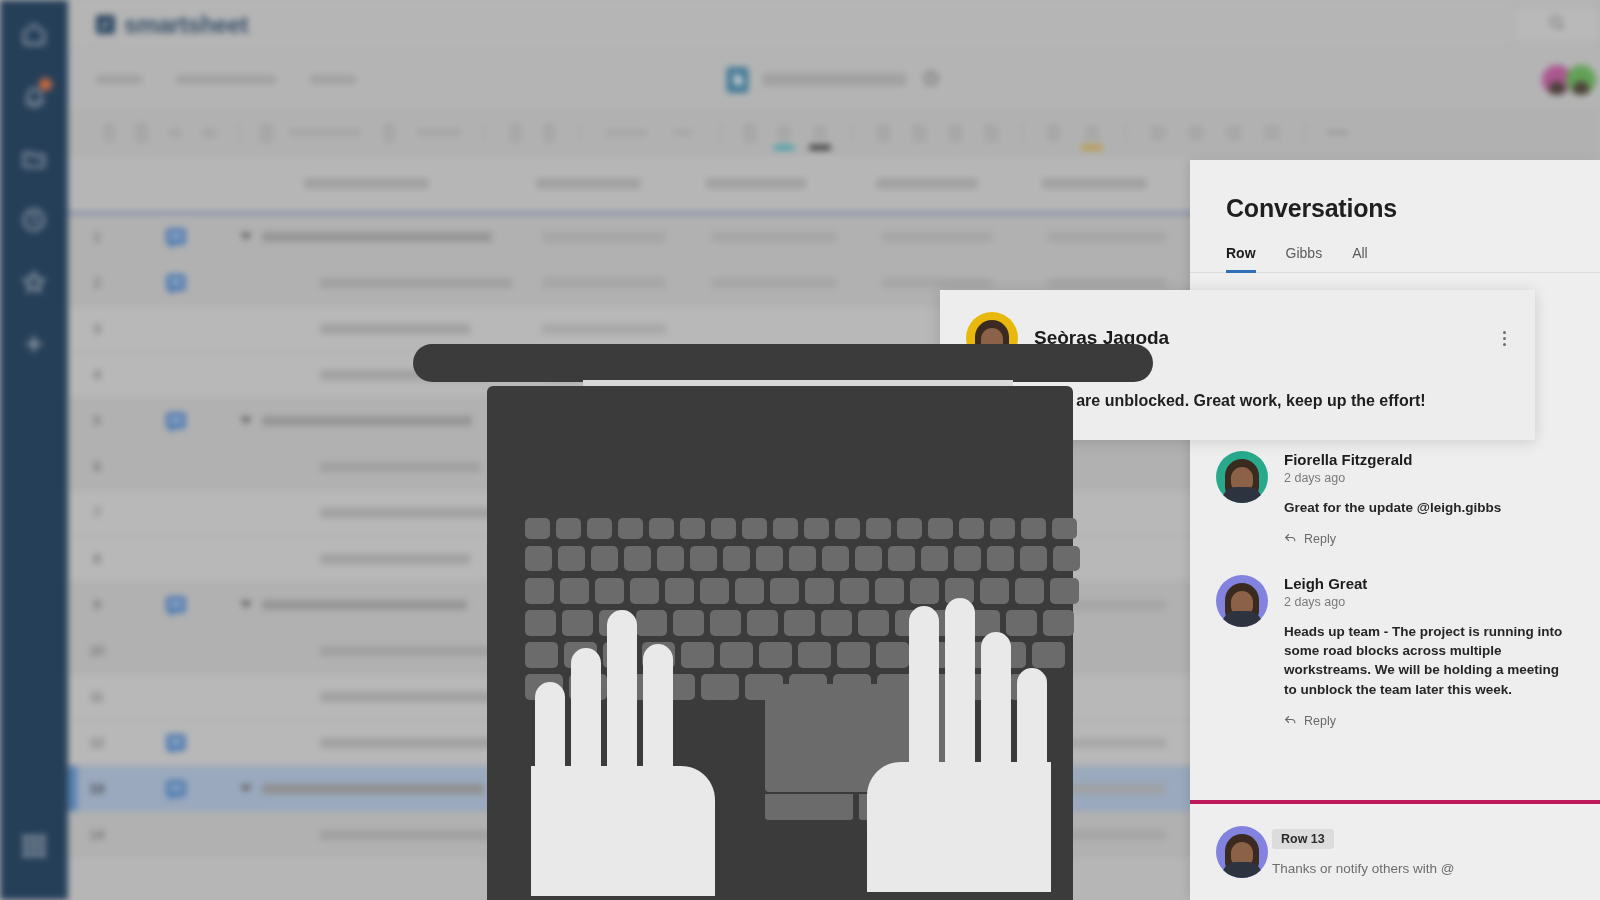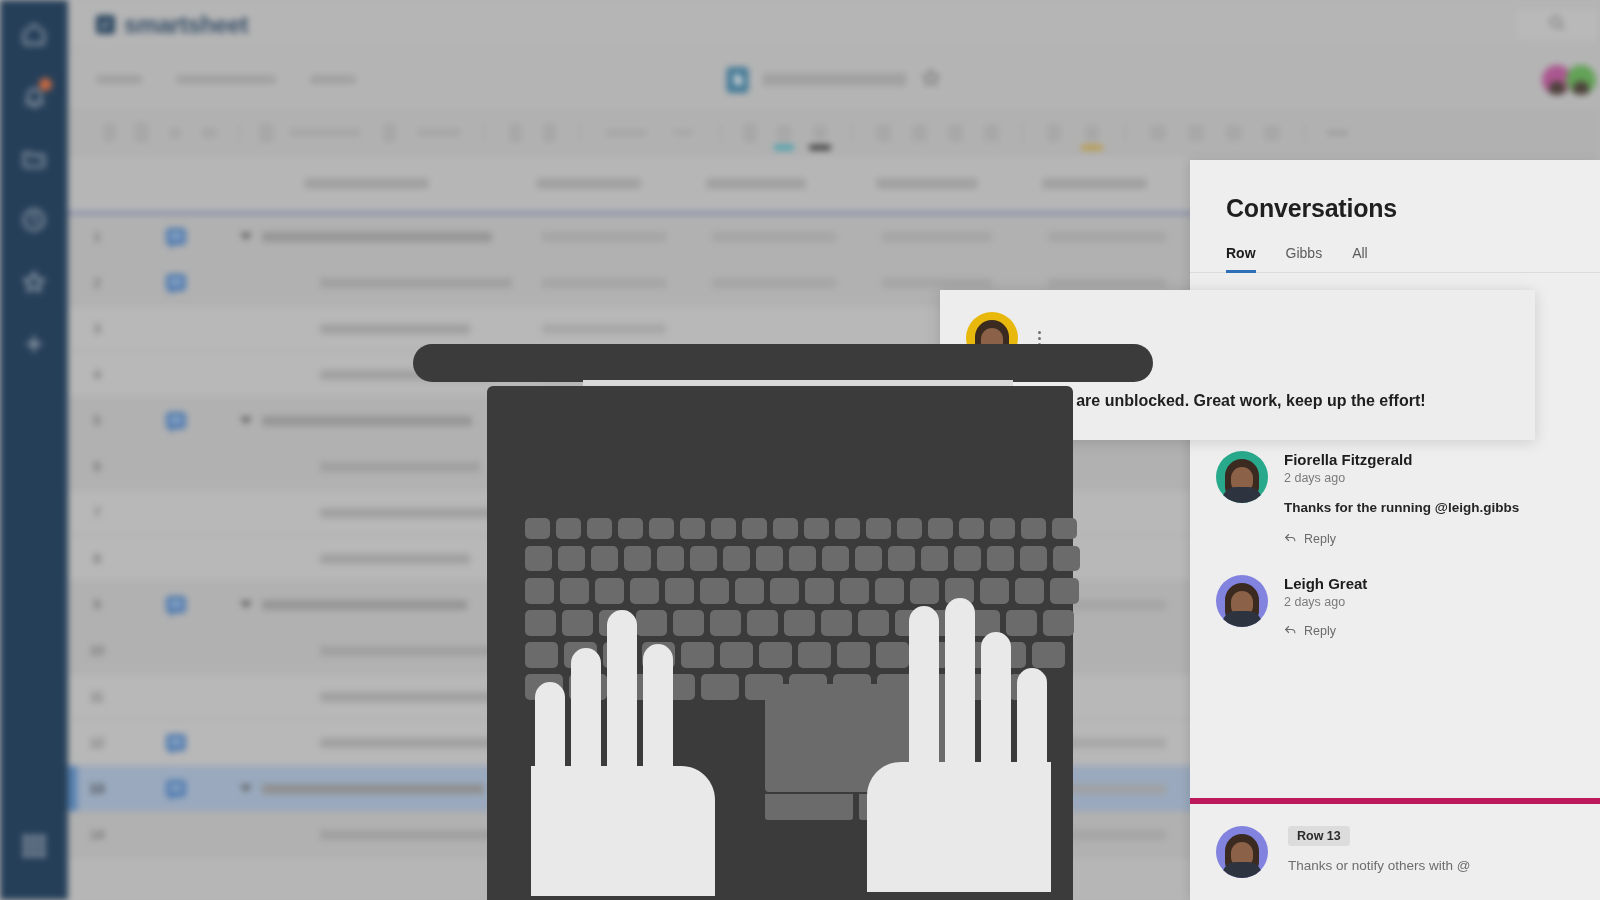--- a/index.html
+++ b/index.html
@@ -155,21 +155,21 @@
     width: 52px; height: 52px; border-radius: 50%; flex: 0 0 52px; position: relative; overflow: hidden;
   }
   .av .hair { position:absolute; left:50%; top:16%; transform:translateX(-50%); width:34px; height:40px; border-radius: 17px 17px 12px 12px; background:#3a2a20; }
   .av .skin { position:absolute; left:50%; top:30%; transform:translateX(-50%); width:22px; height:26px; border-radius: 11px; background:#8b6148; }
   .av .body { position:absolute; left:50%; bottom:0; transform:translateX(-50%); width:40px; height:16px; border-radius: 14px 14px 0 0; background:#2e3340; }
   .c-body { flex: 1 1 auto; min-width: 0; }
   .c-name { font-size: 15px; font-weight: 700; color: #1d1d1d; }
   .c-time { font-size: 12.5px; color: #7a7a7a; margin-top: 3px; }
   .c-text { font-size: 13.5px; color: #262626; line-height: 1.42; margin-top: 13px; font-weight: 600; }
   .c-reply { font-size: 12.5px; color: #6a6a6a; margin-top: 14px; display: flex; align-items: center; gap: 7px; }
-  .composer { border-top: 6px solid #be185d; padding: 22px 26px; display: flex; gap: 20px; }
+  .composer { border-top: 4px solid #be185d; padding: 22px 26px; display: flex; gap: 4px; align-items: center; }
   .row-badge {
     display: inline-block; background: #dcdcdc; color: #2b2b2b; font-size: 12.5px; font-weight: 700;
     padding: 3px 9px; border-radius: 3px;
   }
   .composer-ph { font-size: 13.5px; color: #6d6d6d; margin-top: 12px; }
 
   
   .top-card {
     position: absolute; left: 940px; top: 290px; width: 595px;
     background: #ededed; z-index: 14;
@@ -630,21 +630,21 @@
 
       <div class="comment">
         <div class="av av-teal">
             <i class="hair"></i>
             <i class="skin"></i>
             <i class="body"></i>
           </div>
         <div class="c-body">
           <div class="c-name">Fiorella Fitzgerald</div>
           <div class="c-time">2 days ago</div>
-          <div class="c-text">Thanks for the running @leigh.gibbs</div>
+          <div class="c-text">Great for the update @leigh.gibbs</div>
           <div class="c-reply">
             <span>
               <svg width="13" height="13" viewBox="0 0 24 24" fill="none" stroke="currentColor" stroke-width="2">
                   <path d="M9 6L3 12l6 6"></path>
                   <path d="M3 12h11a6 6 0 0 1 6 6v1"></path>
                 </svg>
             </span>
             <span>Reply</span>
           </div>
         </div>
@@ -652,20 +652,21 @@
 
       <div class="comment">
         <div class="av av-purple">
             <i class="hair"></i>
             <i class="skin"></i>
             <i class="body"></i>
           </div>
         <div class="c-body">
           <div class="c-name">Leigh Great</div>
           <div class="c-time">2 days ago</div>
+          <div class="c-text">Heads up team - The project is running into some road blocks across multiple workstreams. We will be holding a meeting to unblock the team later this week.</div>
           <div class="c-reply">
             <span>
               <svg width="13" height="13" viewBox="0 0 24 24" fill="none" stroke="currentColor" stroke-width="2">
                   <path d="M9 6L3 12l6 6"></path>
                   <path d="M3 12h11a6 6 0 0 1 6 6v1"></path>
                 </svg>
             </span>
             <span>Reply</span>
           </div>
         </div>
@@ -685,20 +686,21 @@
     </div>
   </div>
 
   <div class="top-card">
     <div class="tc-head">
       <div class="av av-gold">
           <i class="hair"></i>
           <i class="skin"></i>
           <i class="body"></i>
         </div>
+      <div class="tc-name">Seòras Jagoda</div>
       <div class="tc-kebab">
           <i></i>
           <i></i>
           <i></i>
         </div>
     </div>
     <div class="tc-text">We are unblocked. Great work, keep up the effort!</div>
   </div>
 
   <div class="laptop">

